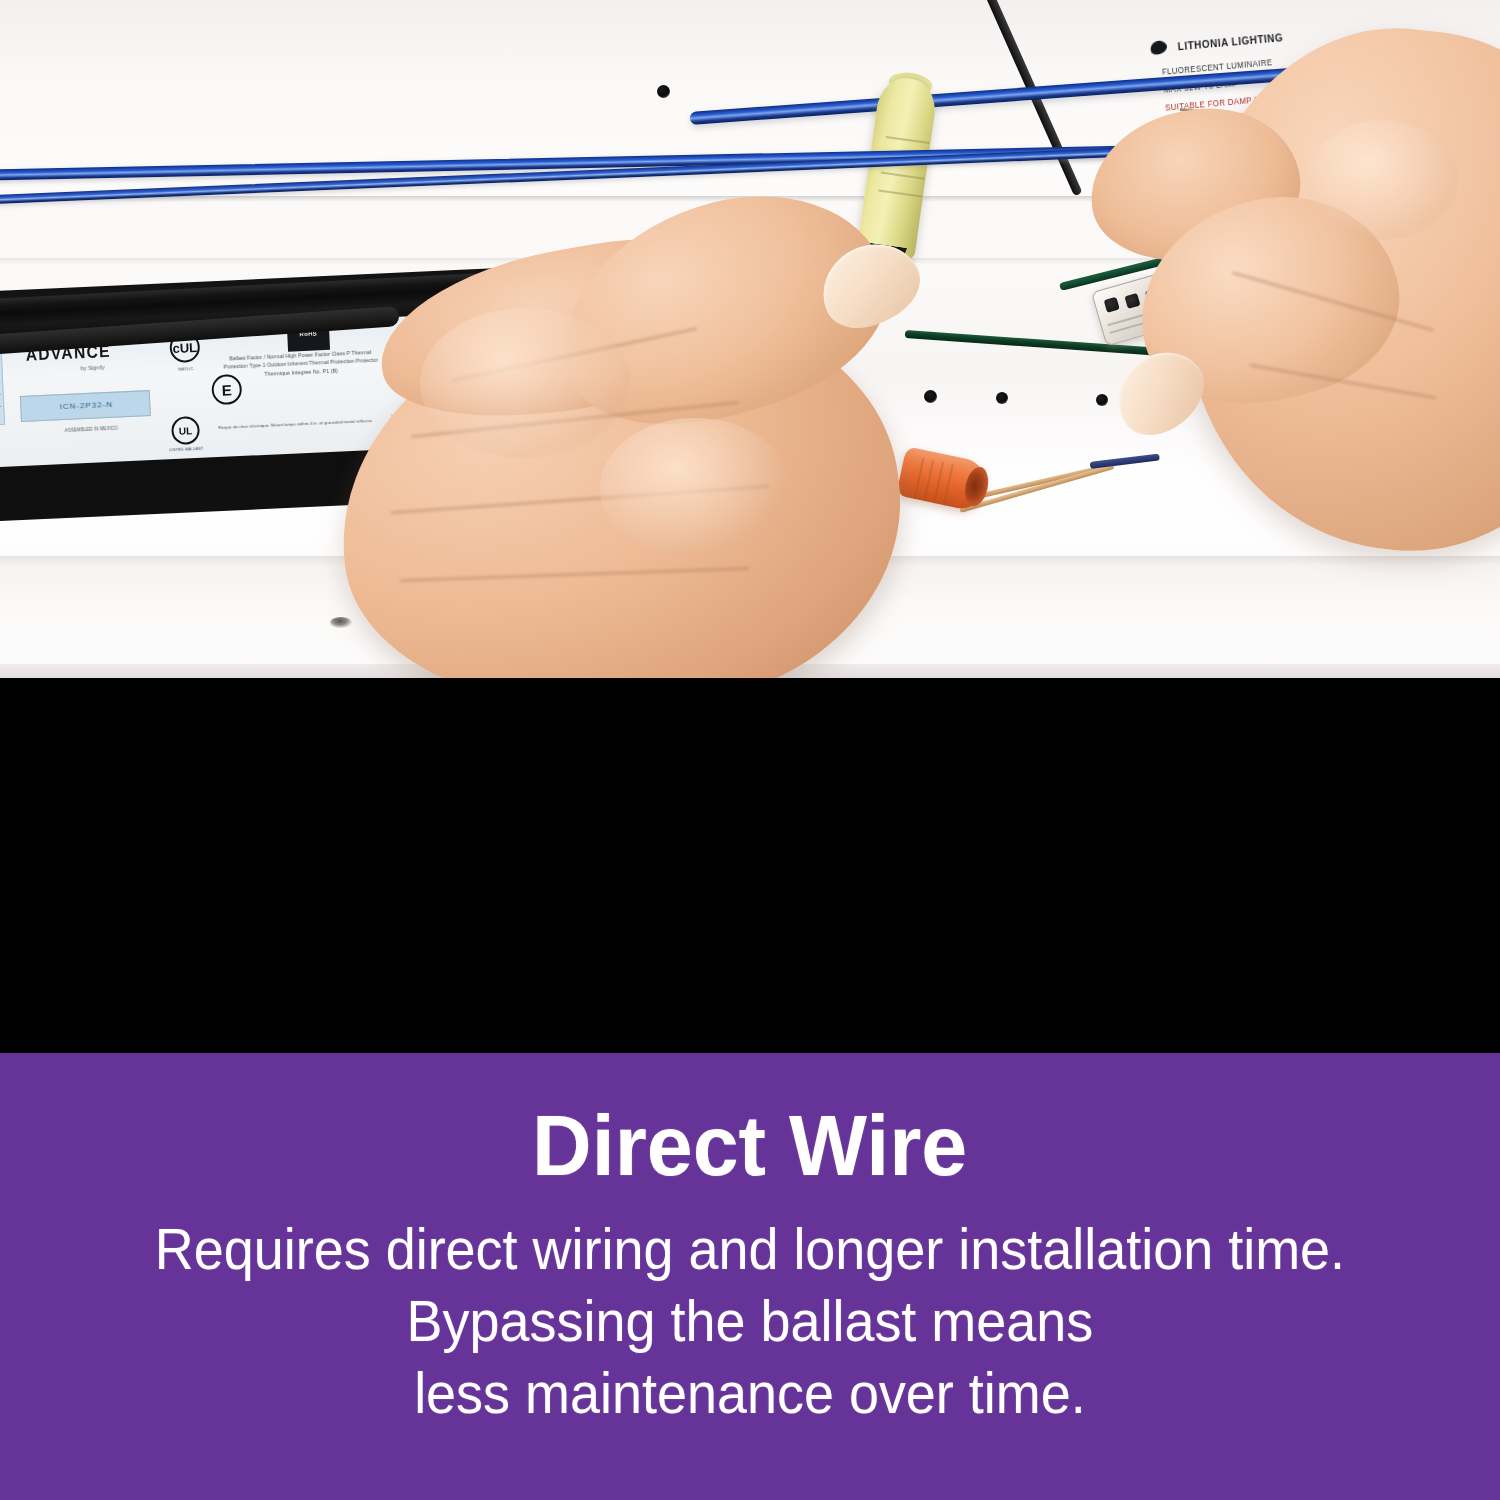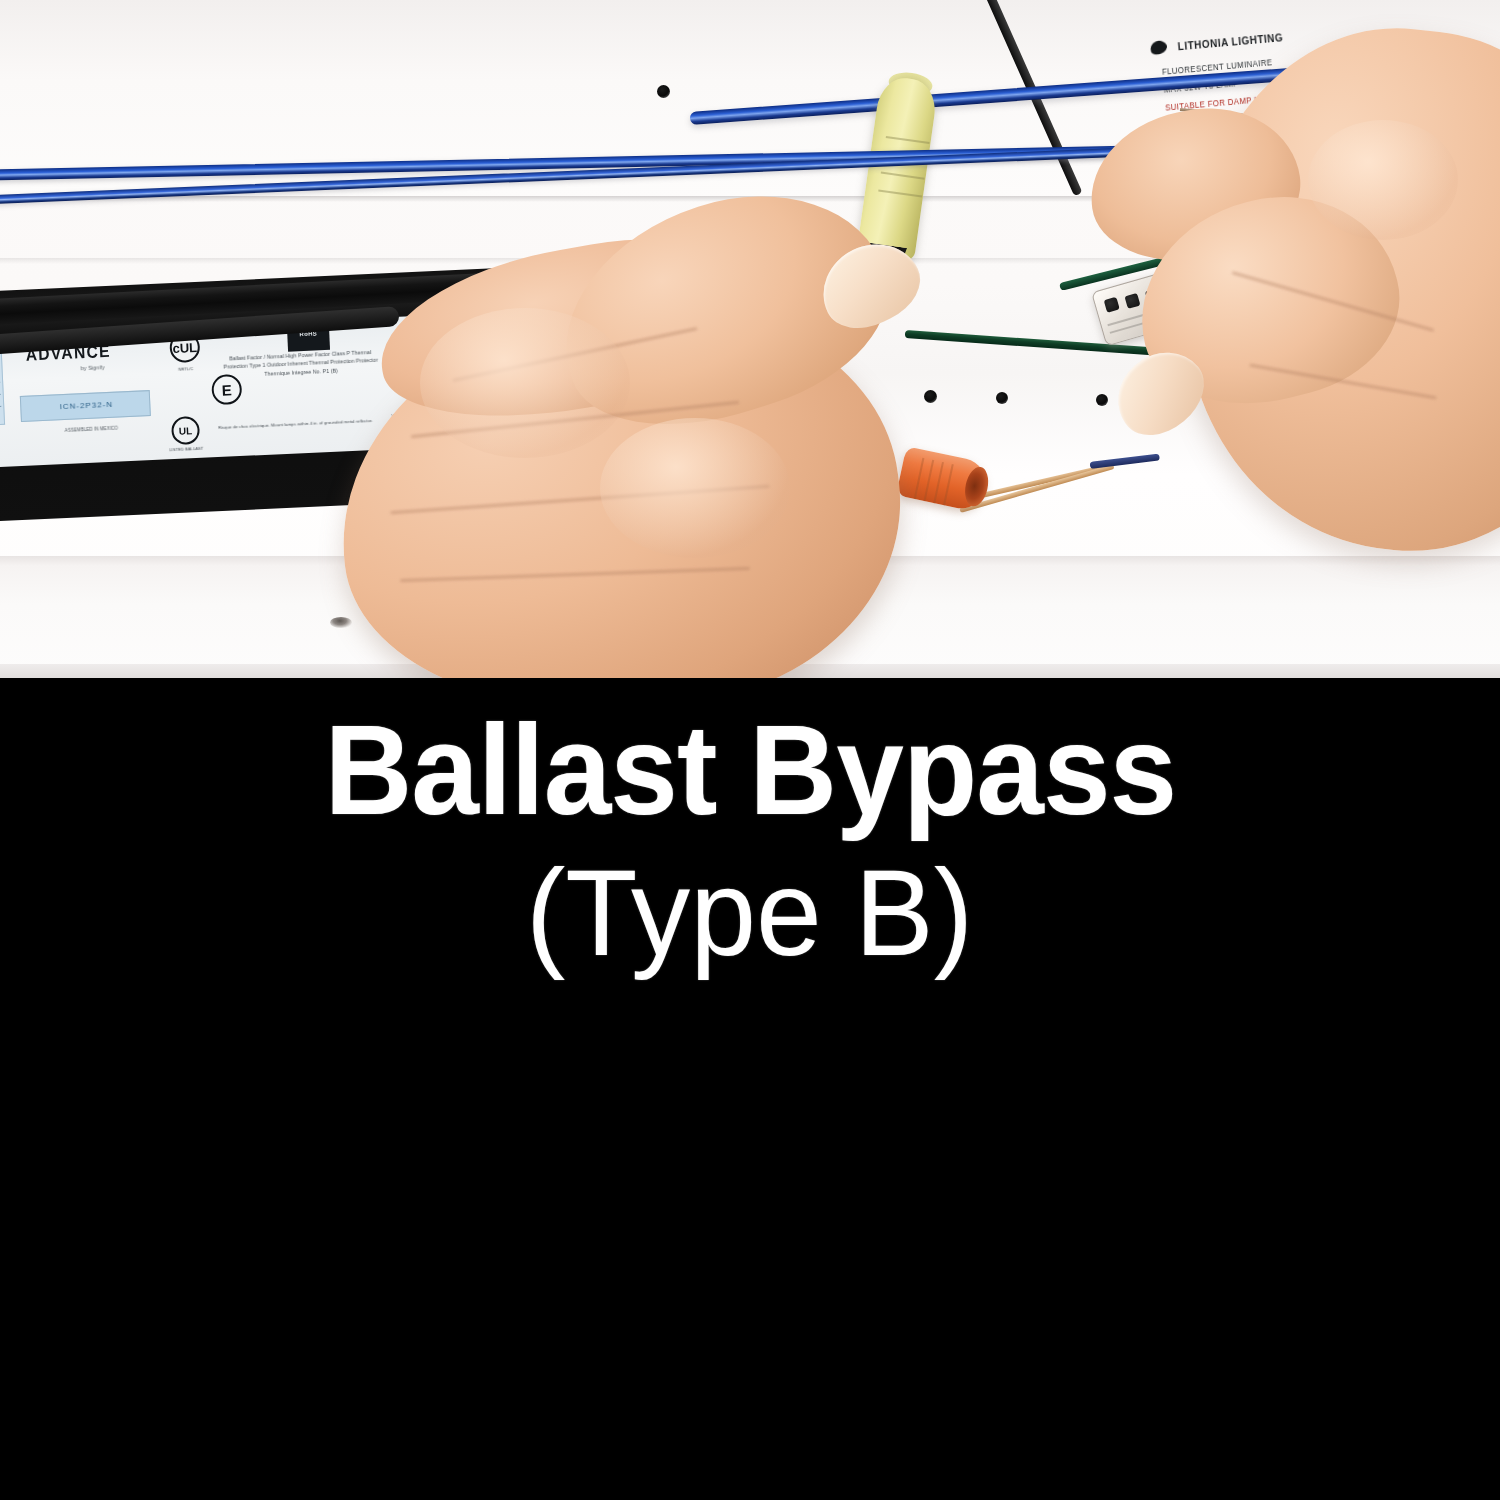--- a/index.html
+++ b/index.html
@@ -560,19 +560,23 @@
       <div class="hl-thumbnail"></div>
       <div class="hl-crease" style="left:110px;top:300px;width:330px;transform:rotate(-6deg)"></div>
       <div class="hl-crease" style="left:90px;top:380px;width:380px;transform:rotate(-4deg)"></div>
       <div class="hl-crease" style="left:100px;top:455px;width:350px;transform:rotate(-2deg)"></div>
       <div class="hl-crease" style="left:150px;top:235px;width:250px;transform:rotate(-12deg)"></div>
       <div class="hl-knuckle" style="left:120px;top:190px;width:210px;height:150px"></div>
       <div class="hl-knuckle" style="left:300px;top:300px;width:190px;height:140px"></div>
     </div>
   </div>
 
-  <div class="band-black">
-    <div class="title-main">Ballast Bypass</div>
-    <div class="title-sub">(Type B)</div>
+
+  <div class="band-purple">
+    <div class="purple-head">Direct Wire</div>
+    <div class="purple-body">
+      <div>Requires direct wiring and longer installation time.</div>
+      <div>Bypassing the ballast means</div>
+      <div>less maintenance over time.</div>
+    </div>
   </div>
 
-
 </div>
 
 </body></html>

